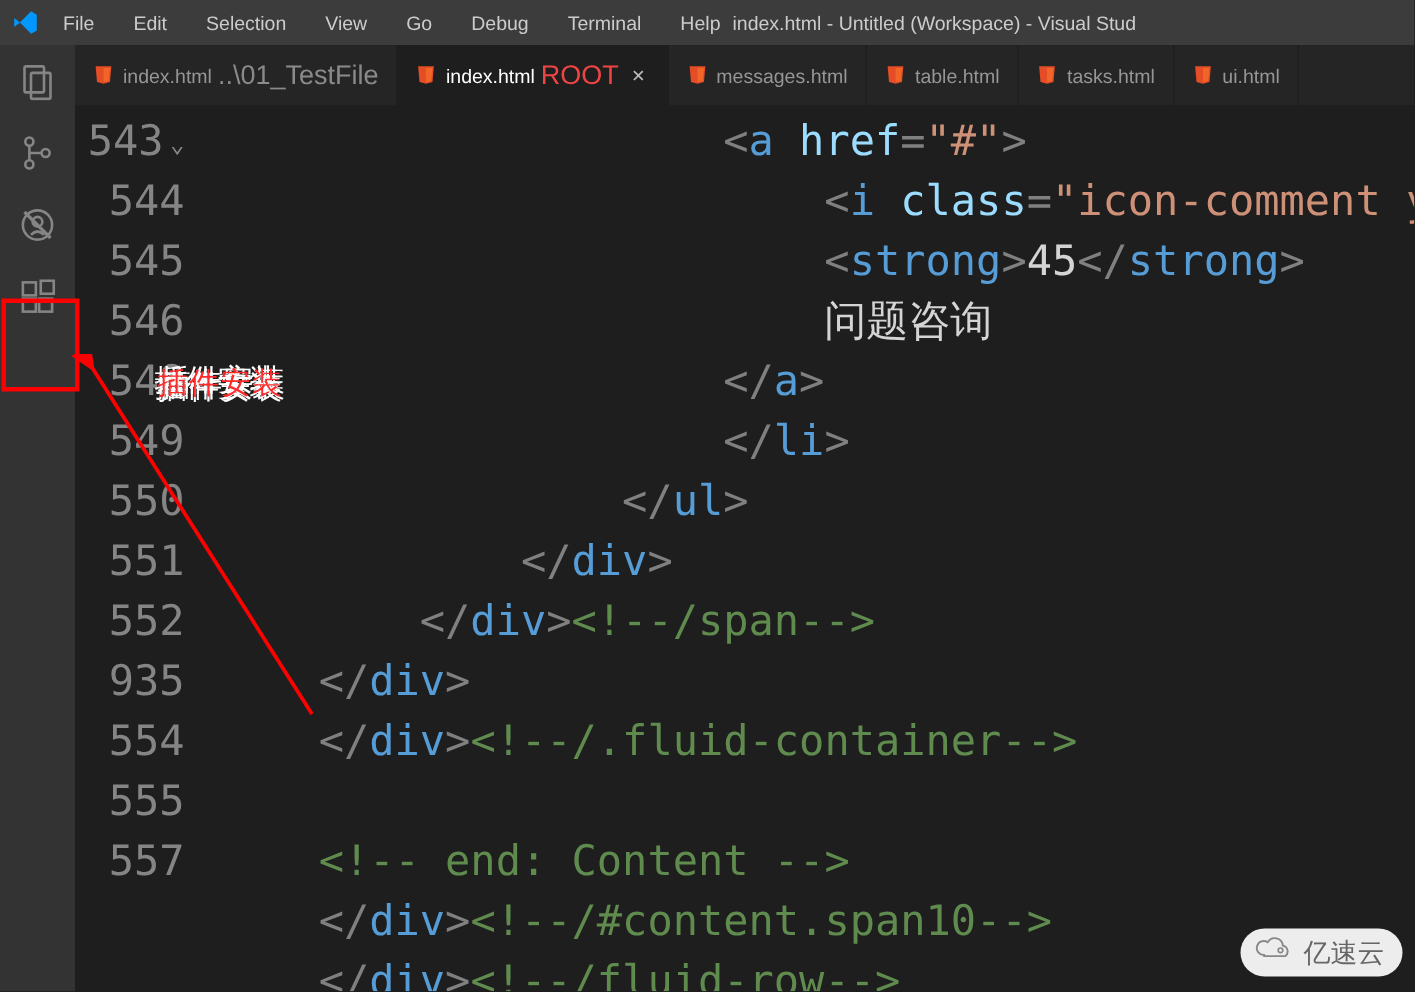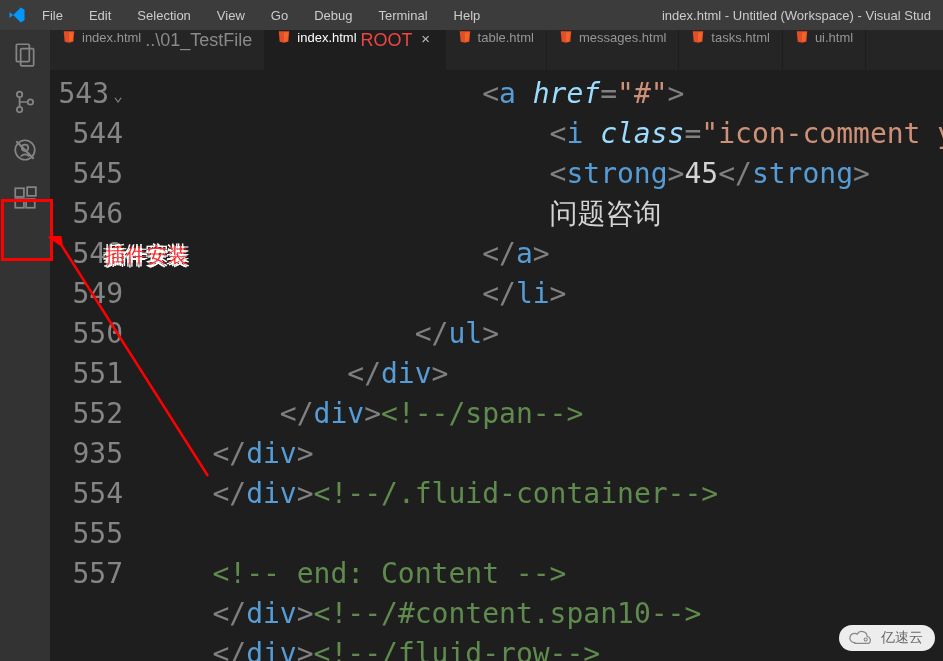--- a/index.html
+++ b/index.html
@@ -2,55 +2,55 @@
 <html><head>
 <meta charset="utf-8">
 <style>
   * { margin:0; padding:0; box-sizing:border-box; }
   body { width:943px; height:661px; background:#1e1e1e; font-family:"Segoe UI",sans-serif; color:#ccc; overflow:hidden; position:relative; }
   
   .titlebar { height:30px; background:#3c3c3c; display:flex; align-items:center; padding:0 8px; font-size:13px; color:#ccc; }
   .titlebar .logo { width:18px; height:18px; margin-right:8px; display:flex; align-items:center; }
   .titlebar .menus { display:flex; gap:10px; }
   .titlebar .menus span { padding:4px 8px; cursor:pointer; }
-  .titlebar .wintitle { flex:1; text-align:right; padding-right:4px; white-space:nowrap; overflow:hidden; }
+  .titlebar .wintitle { flex:1; padding-right:4px; white-space:nowrap; overflow:hidden; }
   
   .main { display:flex; height:calc(100% - 30px); }
   
   .activitybar { width:50px; background:#333; display:flex; flex-direction:column; align-items:center; padding-top:10px; gap:20px; position:relative; }
   .activitybar .abicon { width:28px; height:28px; display:flex; align-items:center; justify-content:center; color:#858585; }
   .activitybar .abicon svg { stroke:#858585; fill:none; stroke-width:1.6; }
   
   .redbox { position:absolute; border:3px solid #ff0000; left:1px; top:199px; width:52px; height:62px; pointer-events:none; }
   
   .annot-text { position:absolute; left:105px; top:242px; font-size:20px; font-weight:400; color:#ff2a2a; text-shadow: -2px -2px 0 #fff, 2px -2px 0 #fff, -2px 2px 0 #fff, 2px 2px 0 #fff, 0 3px 0 #fff; letter-spacing:1px; z-index:20; pointer-events:none; }
   .annot-arrow { position:absolute; left:48px; top:236px; width:170px; height:250px; z-index:19; pointer-events:none; }
   
   .editorwrap { flex:1; display:flex; flex-direction:column; background:#1e1e1e; min-width:0; }
   .tabsbar { height:40px; background:#252526; display:flex; align-items:stretch; overflow:hidden; }
-  .tab { display:flex; padding:0 12px; color:#969696; font-size:13px; border-right:1px solid #1e1e1e; cursor:pointer; white-space:nowrap; }
+  .tab { display:flex; align-items:center; padding:0 12px; color:#969696; font-size:13px; border-right:1px solid #1e1e1e; cursor:pointer; white-space:nowrap; }
   .tab.active { background:#1e1e1e; color:#fff; }
   .tab .ficon { width:14px; height:14px; margin-right:6px; display:flex; }
   .tab .sub { color:#8a8a8a; margin-left:4px; font-size:18px; }
   .tab.active .sub { color:#ef4444; }
   .tab .close { margin-left:6px; color:#bbb; font-size:15px; width:14px; text-align:center; }
   .editor { flex:1; display:flex; font-family:Consolas,monospace; font-size:28px; line-height:40px; overflow:hidden; }
   .gutter { width:95px; text-align:right; color:#858585; padding-right:22px; padding-top:4px; user-select:none; }
   .gutter .ln { height:40px; }
   .gutter .fold { display:inline-block; width:10px; margin-left:4px; color:#888; font-size:16px; vertical-align:2px; }
   .code { flex:1; padding-top:4px; color:#d4d4d4; white-space:pre; overflow:hidden; }
   .code .cl { height:40px; }
   .p  { color:#808080; } 
   .tg { color:#569cd6; } 
-  .at { color:#9cdcfe;font-style:italic; } 
+  .at { color:#9cdcfe; } 
   .st { color:#ce9178; } 
   .cm { color:#608b4e; } 
   .tx { color:#d4d4d4; } 
   
-  .watermark { position:absolute; right:8px; bottom:10px; background:rgba(255,255,255,0.92); border-radius:18px; padding:4px 12px 4px 8px; display:flex; align-items:flex-start; gap:6px; font-size:14px; color:#666; z-index:30; pointer-events:none; }
+  .watermark { position:absolute; right:8px; bottom:10px; background:rgba(255,255,255,0.92); border-radius:18px; padding:4px 12px 4px 8px; display:flex; align-items:flex-start; gap:6px; font-size:18px; color:#666; z-index:30; pointer-events:none; }
   .watermark .wm-icon { width:28px; height:18px; }
 </style>
 </head>
 <body>
 
 <div class="titlebar">
   <span class="logo">
     <svg viewBox="0 0 24 24" width="18" height="18">
         <path d="M17 2 L7 12 L2 8 L2 16 L7 12 L17 22 L22 19 L22 5 Z" fill="#0098ff"></path>
       </svg>
@@ -126,30 +126,30 @@
           <span class="sub">ROOT</span>
           <span class="close">×</span>
         </div>
         <div class="tab">
           <span class="ficon">
             <svg viewBox="0 0 24 24" width="14" height="14">
               <path d="M3 2h18l-1.6 18L12 22l-7.4-2L3 2z" fill="#e44d26"></path>
               <path d="M12 4v16.3l6-1.6L19.3 4H12z" fill="#f16529"></path>
             </svg>
           </span>
+          <span>messages.html</span>
+        </div>
+        <div class="tab">
+          <span class="ficon">
+            <svg viewBox="0 0 24 24" width="14" height="14">
+              <path d="M3 2h18l-1.6 18L12 22l-7.4-2L3 2z" fill="#e44d26"></path>
+              <path d="M12 4v16.3l6-1.6L19.3 4H12z" fill="#f16529"></path>
+            </svg>
+          </span>
           <span>table.html</span>
-        </div>
-        <div class="tab">
-          <span class="ficon">
-            <svg viewBox="0 0 24 24" width="14" height="14">
-              <path d="M3 2h18l-1.6 18L12 22l-7.4-2L3 2z" fill="#e44d26"></path>
-              <path d="M12 4v16.3l6-1.6L19.3 4H12z" fill="#f16529"></path>
-            </svg>
-          </span>
-          <span>messages.html</span>
         </div>
         <div class="tab">
           <span class="ficon">
             <svg viewBox="0 0 24 24" width="14" height="14">
               <path d="M3 2h18l-1.6 18L12 22l-7.4-2L3 2z" fill="#e44d26"></path>
               <path d="M12 4v16.3l6-1.6L19.3 4H12z" fill="#f16529"></path>
             </svg>
           </span>
           <span>tasks.html</span>
         </div>

